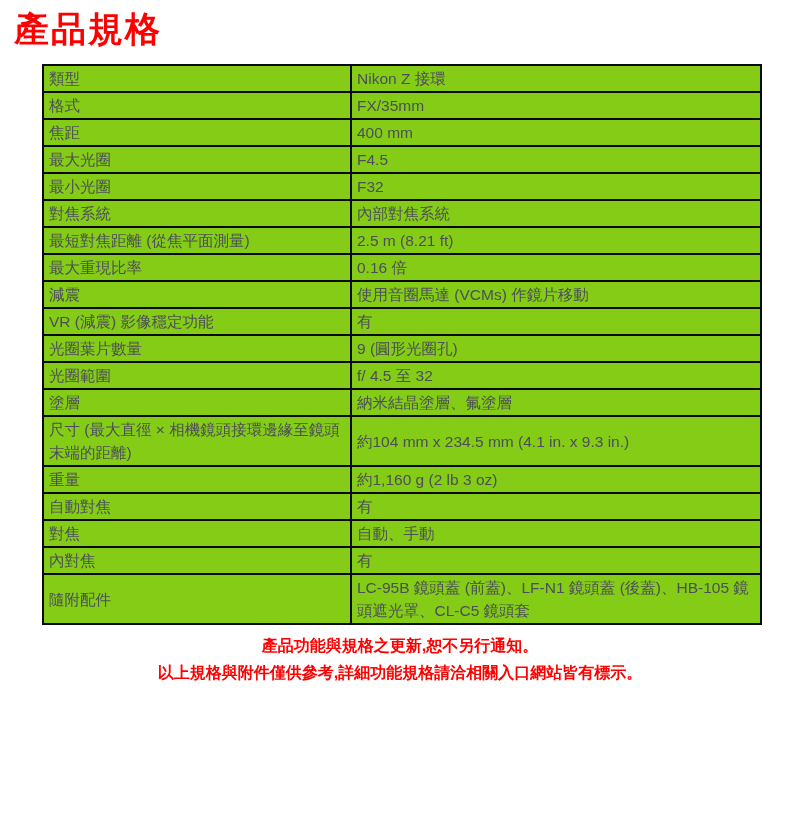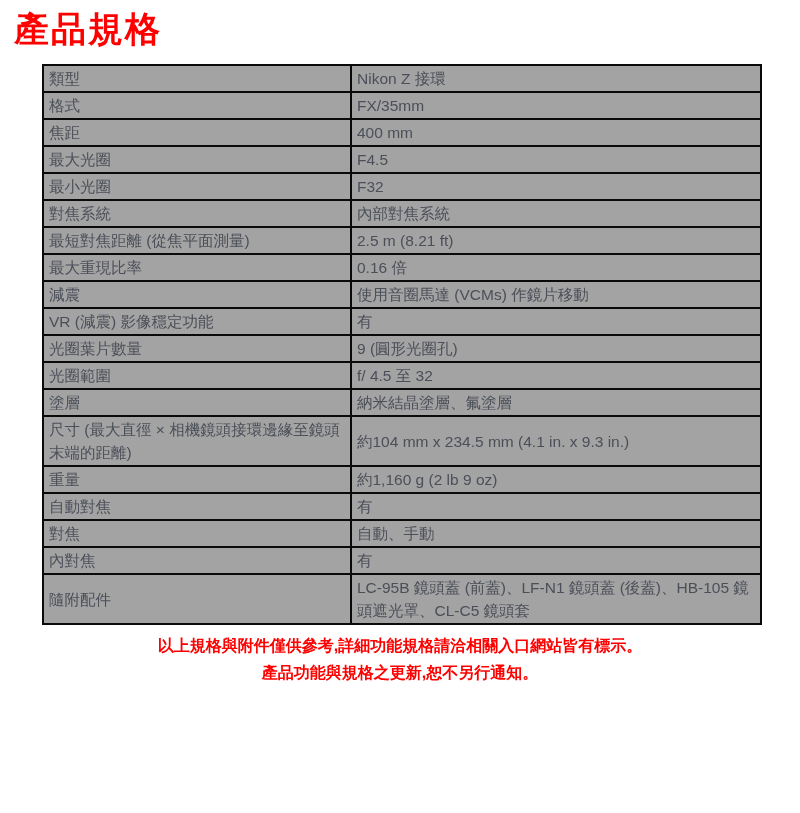--- a/index.html
+++ b/index.html
@@ -20,21 +20,21 @@
     margin: 6px 0 11px 14px;
     letter-spacing: 2px;
   }
   .spec-table {
     border-collapse: separate;
     border-spacing: 0;
     table-layout: fixed;
     width: 718px;
     margin-left: 42px;
     border: 1px solid #0a0a0a;
-    background: #a3a3a3;
+    background: #84cc16;
   }
   .spec-table td {
     border: 1px solid #0a0a0a;
     padding: 1px 5px;
     font-size: 15.5px;
     line-height: 23px;
     color: #4b4f58;
     vertical-align: middle;
     word-break: break-word;
   }
@@ -118,21 +118,21 @@
         <tr>
           <td class="label-cell">塗層</td>
           <td class="value-cell">納米結晶塗層、氟塗層</td>
         </tr>
         <tr>
           <td class="label-cell">尺寸 (最大直徑 × 相機鏡頭接環邊緣至鏡頭末端的距離)</td>
           <td class="value-cell">約104 mm x 234.5 mm (4.1 in. x 9.3 in.)</td>
         </tr>
         <tr>
           <td class="label-cell">重量</td>
-          <td class="value-cell">約1,160 g (2 lb 9 oz)</td>
+          <td class="value-cell">約1,160 g (2 lb 3 oz)</td>
         </tr>
         <tr>
           <td class="label-cell">自動對焦</td>
           <td class="value-cell">有</td>
         </tr>
         <tr>
           <td class="label-cell">對焦</td>
           <td class="value-cell">自動、手動</td>
         </tr>
         <tr>
@@ -140,17 +140,17 @@
           <td class="value-cell">有</td>
         </tr>
         <tr>
           <td class="label-cell">隨附配件</td>
           <td class="value-cell">LC-95B 鏡頭蓋 (前蓋)、LF-N1 鏡頭蓋 (後蓋)、HB-105 鏡頭遮光罩、CL-C5 鏡頭套</td>
         </tr>
       </tbody>
   </table>
 
   <div class="footer-notes">
+    <p>產品功能與規格之更新,恕不另行通知。</p>
     <p>以上規格與附件僅供參考,詳細功能規格請洽相關入口網站皆有標示。</p>
-    <p>產品功能與規格之更新,恕不另行通知。</p>
   </div>
 
 </div>
 
 </body></html>

